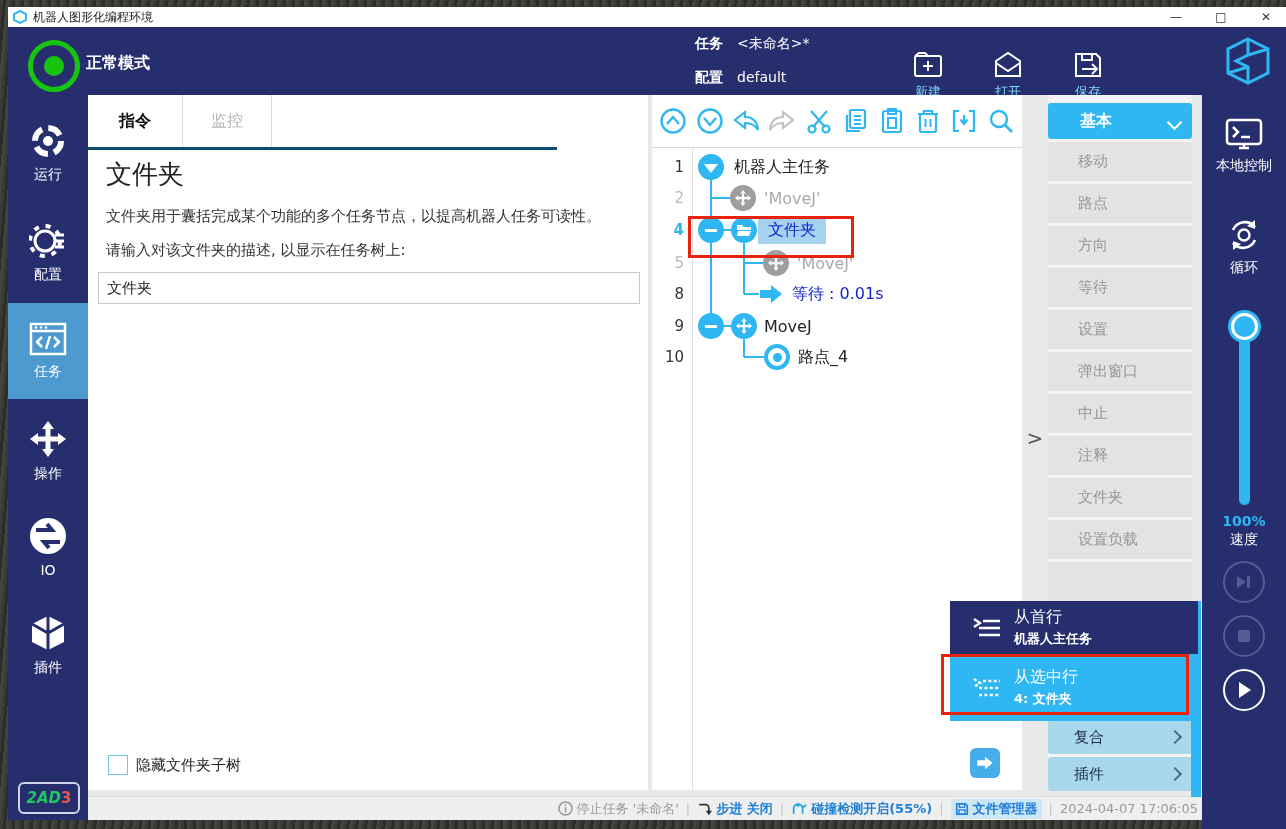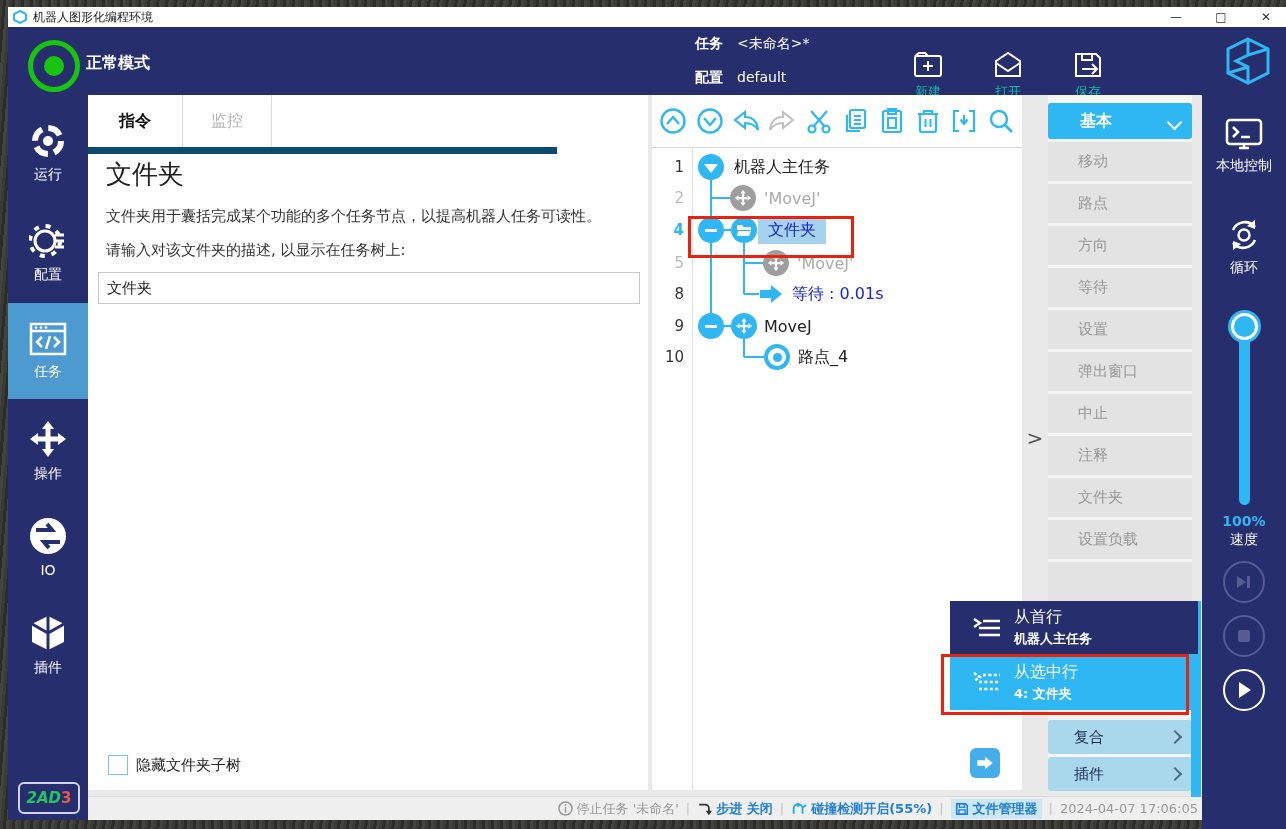--- a/index.html
+++ b/index.html
@@ -11,37 +11,37 @@
   .titlebar{left:8px;top:7px;width:1278px;height:20px;background:#fff;display:flex;align-items:center;}
   .titlebar .t{font-size:12px;color:#222;margin-left:6px;}
   .winctl{position:absolute;top:0;height:20px;display:flex;align-items:center;justify-content:center;width:30px;color:#333;font-size:12px;}
   
   .header{left:8px;top:27px;width:1278px;height:68px;background:#272e6e;}
   .mode-ind{position:absolute;left:20px;top:13px;width:42px;height:42px;border-radius:50%;border:5px solid #17c40e;display:flex;align-items:center;justify-content:center;}
   .mode-ind .dot{width:20px;height:20px;border-radius:50%;background:#17c40e;}
   .mode-label{position:absolute;left:78px;top:26px;color:#fff;font-size:16px;font-weight:bold;}
   .kv{position:absolute;color:#fff;font-size:14px;}
   .kv b{font-weight:bold;margin-right:14px;}
-  .hbtn{position:absolute;top:24px;width:64px;display:flex;flex-direction:column;align-items:center;color:#14b8a6;font-size:13px;cursor:pointer;}
+  .hbtn{position:absolute;top:24px;width:64px;display:flex;flex-direction:column;align-items:center;color:#7dd3fc;font-size:13px;cursor:pointer;}
   .hbtn svg{margin-bottom:4px;}
   
   .lsidebar{left:8px;top:95px;width:80px;height:725px;background:#272e6e;}
   .side-item{position:absolute;left:0;width:80px;height:96px;display:flex;flex-direction:column;align-items:center;justify-content:center;color:#fff;font-size:14px;cursor:pointer;}
   .side-item.active{background:#4d9ad1;}
   .side-item .lbl{margin-top:6px;}
   .badge2ad3{position:absolute;left:10px;bottom:6px;width:58px;height:28px;border:2px solid #cfd4e8;border-radius:6px;display:flex;align-items:center;justify-content:center;font-weight:bold;font-size:15px;background:#272e6e;}
   .badge2ad3 .g{color:#22c55e;font-style:italic;}
   .badge2ad3 .r{color:#e05a4e;}
   
   .panelbg{left:88px;top:95px;width:1114px;height:701px;background:#e9e9e9;}
   .mainpanel{left:88px;top:95px;width:560px;height:695px;background:#fff;}
   .treepanel{left:652px;top:95px;width:370px;height:695px;background:#fff;}
   .cmdcol{left:1048px;top:95px;width:144px;height:695px;background:#f4f4f4;}
   
-  .tabrow{position:absolute;left:0;top:0;width:469px;height:52px;border-bottom:7px solid #0c4a6e;display:flex;background:#fff;font-family:Liberation Mono, monospace;}
+  .tabrow{position:absolute;left:0;top:0;width:469px;height:52px;border-bottom:3px solid #0c4a6e;display:flex;background:#fff;font-family:Liberation Mono, monospace;}
   .tab{width:94px;height:52px;display:flex;align-items:center;justify-content:center;font-size:16px;border-right:1px solid #d9d9d9;cursor:pointer;}
   .tab.active{font-weight:bold;color:#111;}
   .tab.idle{color:#b3b3b3;width:88px;}
   .doc-title{position:absolute;left:18px;top:62px;font-size:26px;color:#222;}
   .doc-p{position:absolute;left:18px;font-size:15px;color:#333;}
   .desc-input{position:absolute;left:10px;top:177px;width:524px;height:30px;border:1px solid #c8c8c8;font-size:15px;color:#222;padding:0 8px;background:#fff;}
   .chk-row{position:absolute;left:14px;top:660px;display:flex;align-items:center;font-size:15px;color:#222;cursor:pointer;padding-left:6px;}
   .chk-box{width:18px;height:18px;border:1px solid #74c6ec;background:#fff;margin-right:8px;}
   
   .treetools{position:absolute;left:0;top:0;width:370px;height:52px;border-bottom:1px solid #d9d9d9;display:flex;align-items:center;justify-content:space-evenly;background:#fff;}
@@ -69,21 +69,21 @@
   .cmdhead{position:absolute;left:0;top:8px;width:144px;height:36px;background:#2eb7f2;border-radius:3px;color:#fff;font-size:16px;font-weight:bold;display:flex;align-items:center;padding-left:32px;box-sizing:border-box;cursor:pointer;}
   .cmdhead .chev{position:absolute;right:12px;top:14px;width:9px;height:9px;border-right:2px solid #fff;border-bottom:2px solid #fff;transform:rotate(45deg);}
   .cmditem{position:absolute;left:0;width:144px;height:39px;background:#e3e3e3;color:#979797;font-size:15px;display:flex;align-items:center;padding-left:30px;box-sizing:border-box;}
   .cmdgroup{position:absolute;left:1048px;width:144px;height:34px;background:#a9d7ec;border-radius:3px;color:#1c2b50;font-size:15px;display:flex;align-items:center;padding-left:26px;box-sizing:border-box;cursor:pointer;}
   .cmdgroup .chev{position:absolute;right:12px;top:12px;width:8px;height:8px;border-right:2px solid #4b6a87;border-top:2px solid #4b6a87;transform:rotate(45deg);}
   .cmdscroll{left:1191px;top:601px;width:10px;height:196px;background:#2eb7f2;z-index:30;}
   
   .popup{left:950px;top:601px;width:248px;z-index:40;}
   .pop-item{position:relative;width:248px;display:flex;align-items:center;cursor:pointer;}
   .pop-item.first{height:53px;background:#272e6e;}
-  .pop-item.second{height:56px;background:#2eb7f2;}
+  .pop-item.second{height:67px;background:#2eb7f2;}
   .pop-ico{margin-left:22px;margin-right:12px;}
   .pop-txt .t1{color:#fff;font-size:16px;}
   .pop-txt .t2{color:#fff;font-size:13px;font-weight:bold;margin-top:2px;}
   .arrowbtn{left:970px;top:748px;width:30px;height:30px;background:#45aeea;border-radius:6px;display:flex;align-items:center;justify-content:center;cursor:pointer;z-index:20;}
   
   .rsidebar{left:1202px;top:95px;width:84px;height:734px;background:#272e6e;}
   .ritem{position:absolute;left:0;width:84px;display:flex;flex-direction:column;align-items:center;color:#fff;font-size:14px;cursor:pointer;justify-content:center;}
   .slider-track{position:absolute;left:37px;top:238px;width:11px;height:172px;background:#2eb7f2;border-radius:6px;cursor:pointer;}
   .slider-thumb{position:absolute;left:29px;top:218px;width:27px;height:27px;border-radius:50%;background:#2eb7f2;border:3px solid #fff;box-shadow:0 0 0 3px #2eb7f2;box-sizing:border-box;cursor:pointer;}
   .speedval{position:absolute;left:0;top:418px;width:84px;text-align:center;color:#2eb7f2;font-size:14px;font-weight:bold;}

